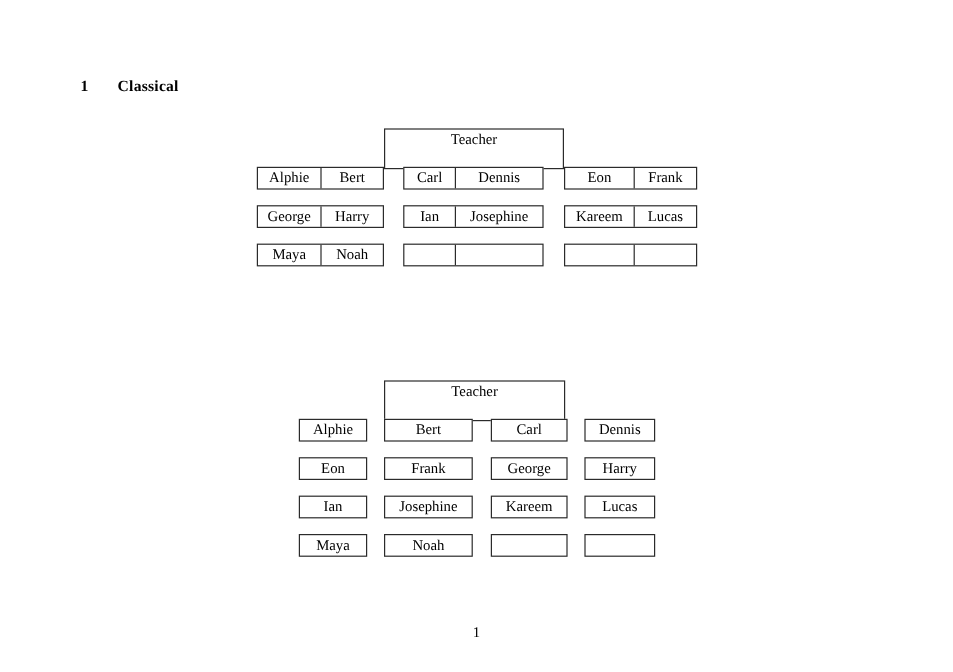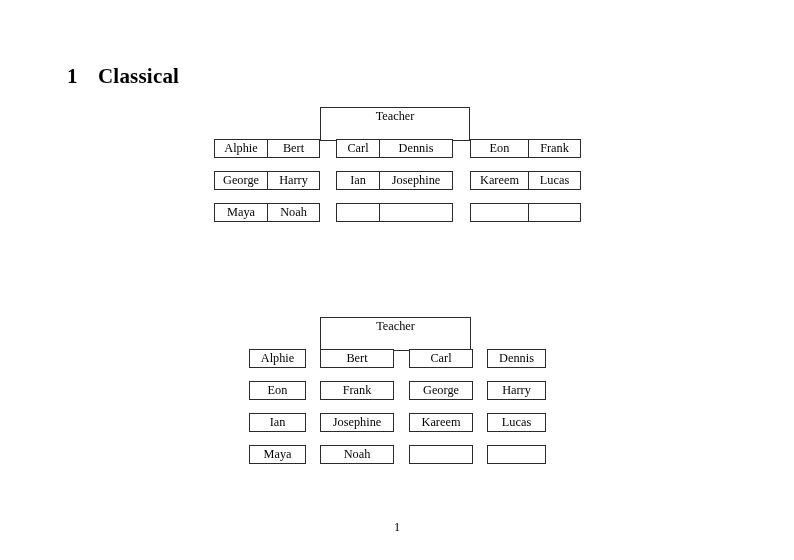--- a/index.html
+++ b/index.html
@@ -18,21 +18,21 @@
 
   .page {
     position: absolute;
     inset: 0;
   }
 
   
   .section-heading {
     position: absolute;
     font-weight: bold;
-    font-size: 21px;
+    font-size: 13px;
     letter-spacing: 0.2px;
     white-space: nowrap;
   }
   .section-heading .sec-num {
     display: inline-block;
     width: 31px;
   }
   #heading-1 { left: 67px; top: 64px; }
   #heading-2 { left: 67px; top: 275px; }
 

